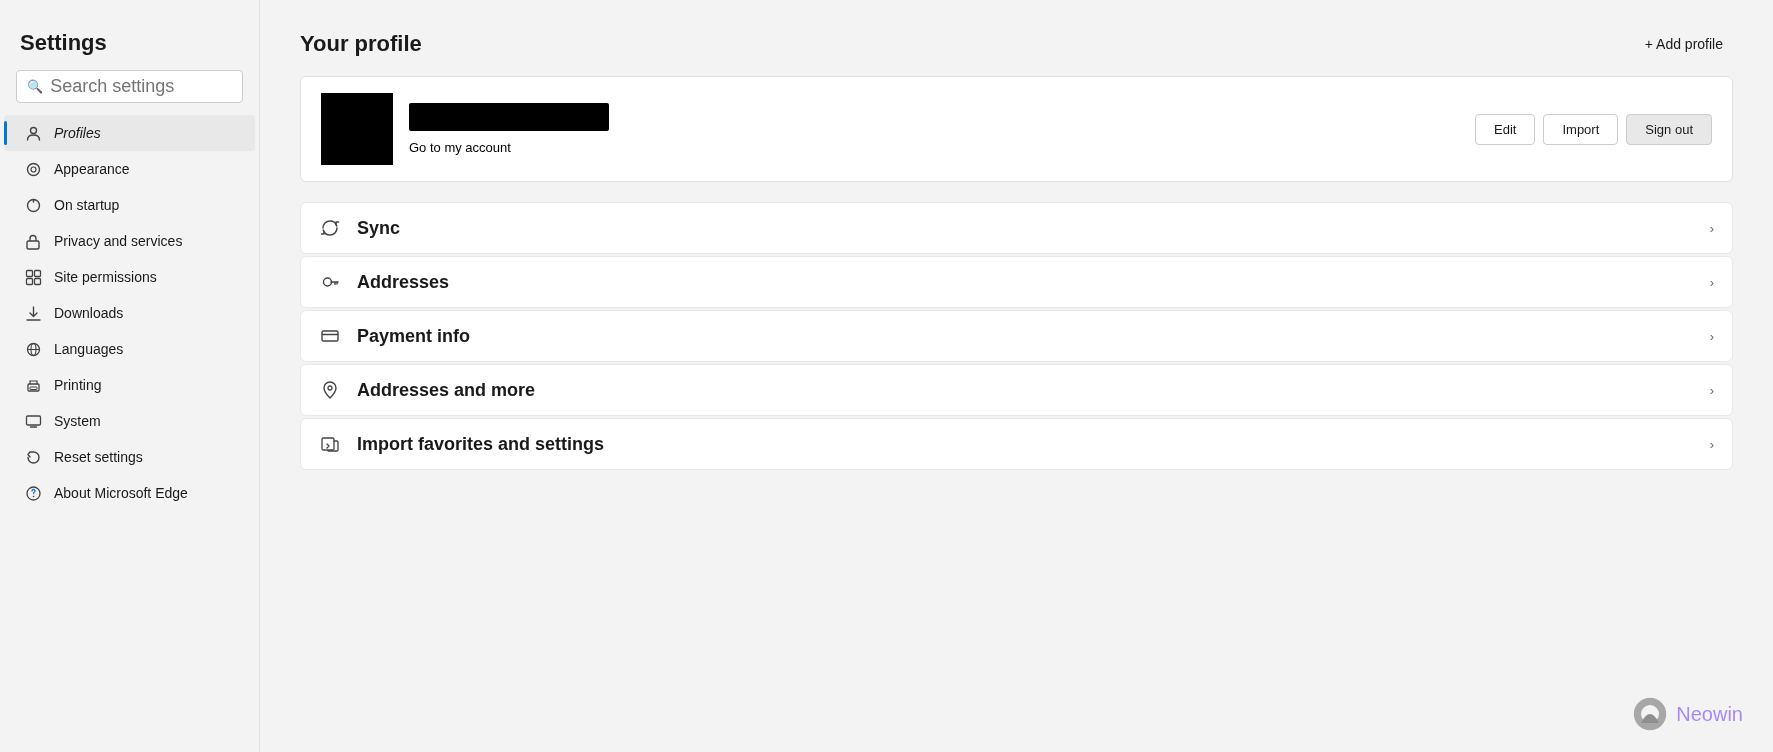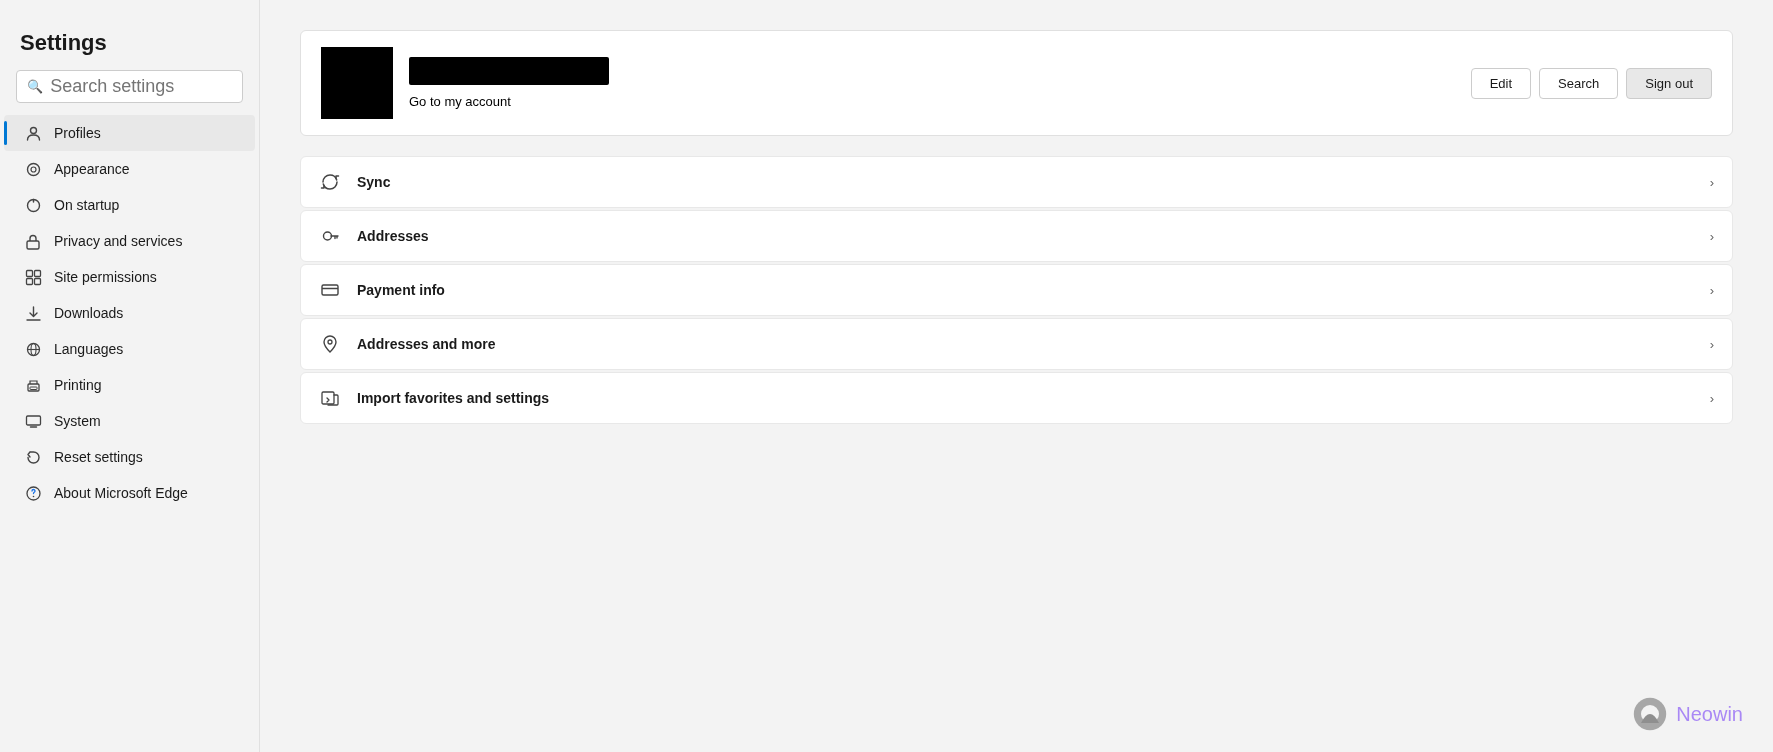--- a/index.html
+++ b/index.html
@@ -60,20 +60,21 @@
       cursor: pointer;
       border-radius: 4px;
       margin: 0 4px;
       gap: 12px;
       font-size: 14px;
       color: #1a1a1a;
       position: relative;
     }
     .nav-item.active {
       background: #e8e8e8;
+      font-style: italic;
     }
     .nav-item.active::before {
       content: '';
       position: absolute;
       left: 0;
       top: 6px;
       bottom: 6px;
       width: 3px;
       background: #0078d4;
       border-radius: 2px;
@@ -189,21 +190,21 @@
       height: 22px;
       display: flex;
       align-items: center;
       justify-content: center;
       font-size: 18px;
       color: #444;
       flex-shrink: 0;
     }
     .menu-item-label {
       flex: 1;
-      font-size: 14px;
+      font-size: 18px;
       font-weight: 600;
     }
     .menu-item-chevron {
       color: #666;
       font-size: 13px;
     }
 
     
     .neowin-watermark {
       position: absolute;
@@ -337,30 +338,34 @@
             <path d="M8.5 8.5c0-1.5 1.5-1 1.5-2.5a1.5 1.5 0 10-3 0" stroke="#1a73e8" stroke-width="1.3" stroke-linecap="round"></path>
             <circle cx="8.5" cy="11.5" r="0.8" fill="#444"></circle>
           </svg>
       </span>
       <span>About Microsoft Edge</span>
     </div>
   </nav>
 </div>
 
 <div class="main">
+  <div class="profile-header">
+    <h1 class="profile-header-title">Your profile</h1>
+    <button class="add-profile-btn">+ Add profile</button>
+  </div>
 
   <div class="profile-card">
     <div class="profile-avatar"></div>
     <div class="profile-info">
       <div class="profile-name-bar"></div>
       <a class="go-to-account">Go to my account</a>
     </div>
     <div class="profile-actions">
       <button class="action-btn">Edit</button>
-      <button class="action-btn">Search</button>
+      <button class="action-btn">Import</button>
       <button class="action-btn signout">Sign out</button>
     </div>
   </div>
 
   <div>
     <div class="menu-item">
       <span class="menu-item-icon">
         <svg width="20" height="20" viewBox="0 0 20 20" fill="none">
             <path d="M3 10a7 7 0 017-7 7 7 0 016.7 5M17 10a7 7 0 01-7 7 7 7 0 01-6.7-5" stroke="#444" stroke-width="1.5" stroke-linecap="round"></path>
             <path d="M16 6.5V4h2.5M4 13.5V16H1.5" stroke="#444" stroke-width="1.5" stroke-linecap="round" stroke-linejoin="round"></path>

